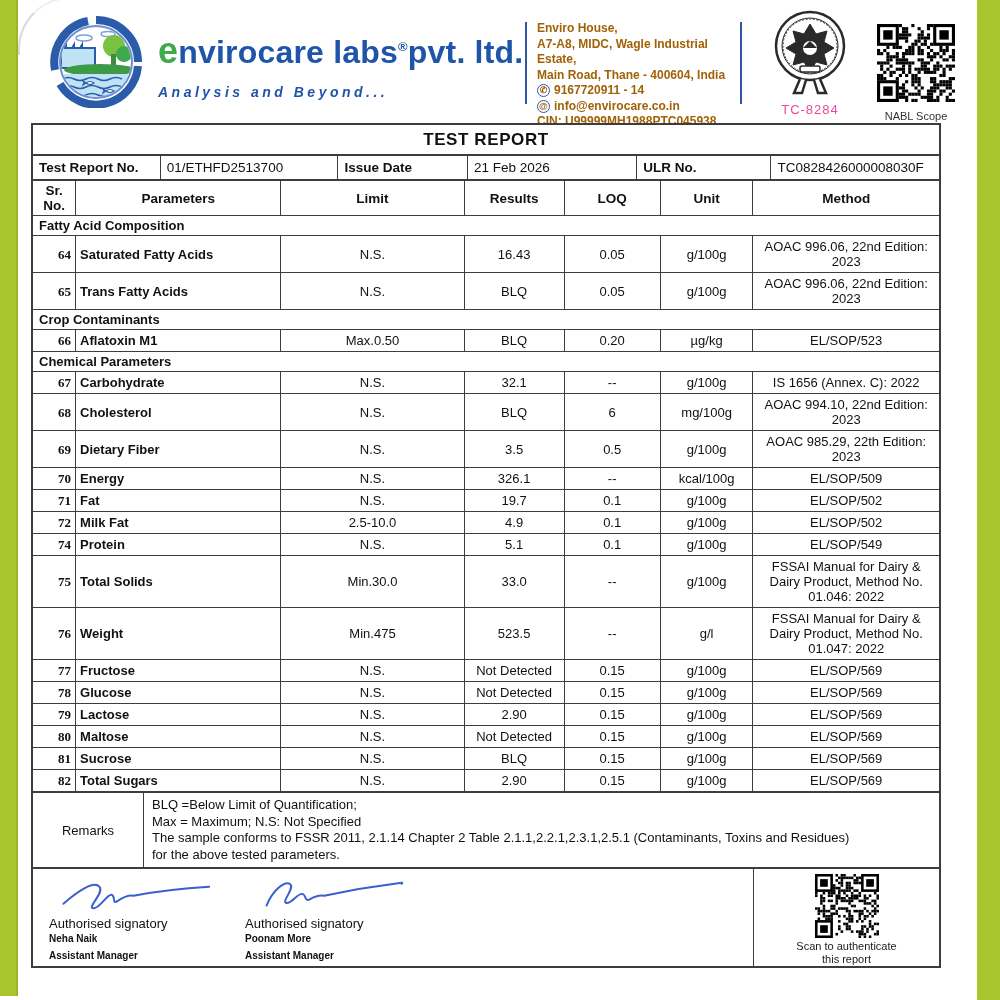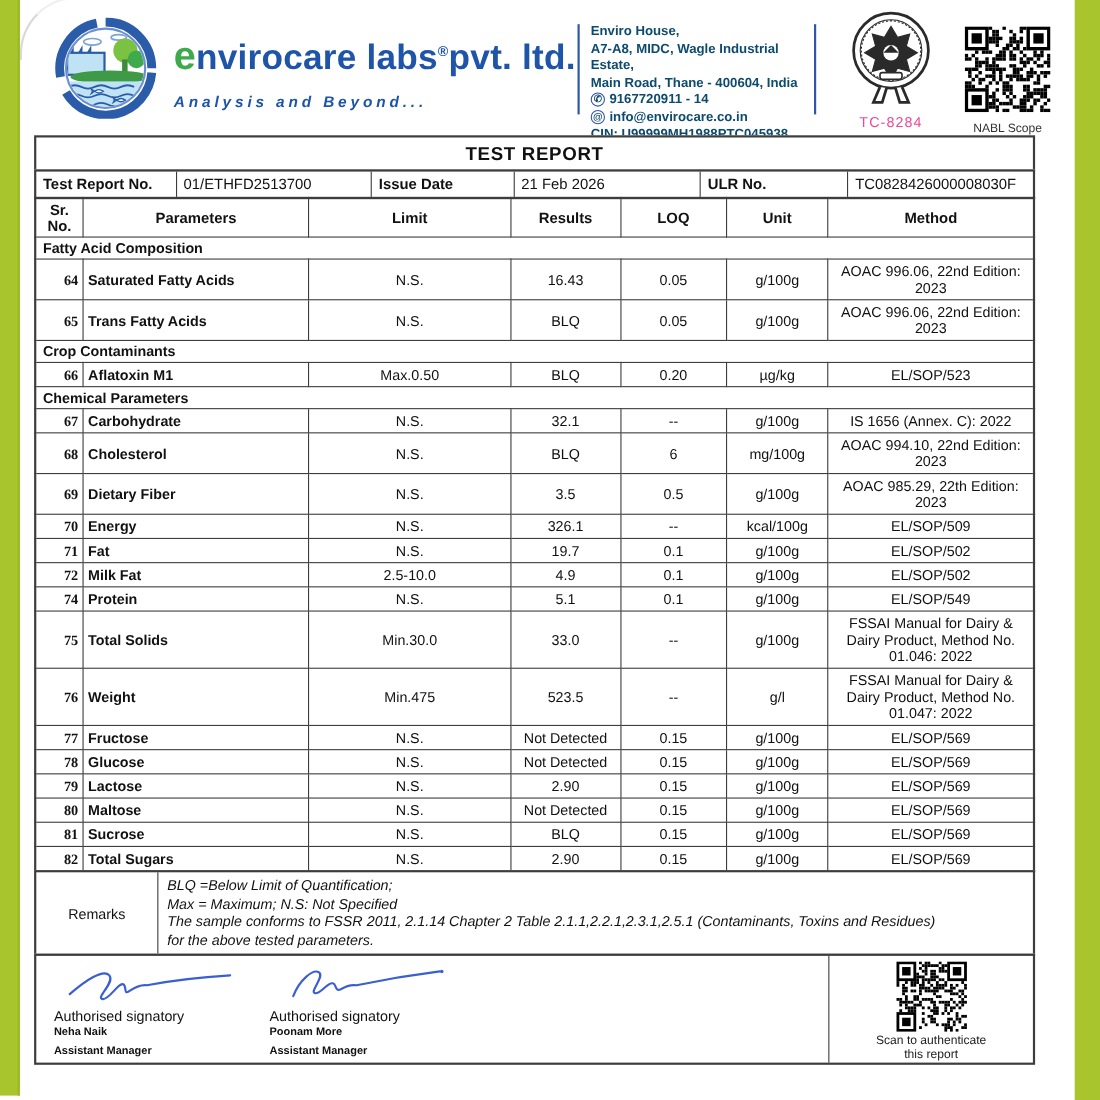--- a/index.html
+++ b/index.html
@@ -13,21 +13,21 @@
   
   .header { position:absolute; left:40px; top:8px; right:30px; height:112px; }
   .logo-mark { position:absolute; left:8px; top:8px; }
   .brand { position:absolute; left:118px; top:22px; width:400px; }
   .brand-title { font-size:32px; font-weight:bold; color:#1f55a8; letter-spacing:.2px; white-space:nowrap; }
   .brand-title .green-e { color:#3faa4c; font-size:36px; }
   .brand-title sup { font-size:13px; }
   .brand-tagline { font-size:14px; font-weight:bold; font-style:italic; color:#1f55a8; letter-spacing:3.5px; margin-top:12px; }
   .vdiv { position:absolute; top:14px; width:2px; height:82px; background:#3056a8; }
   .vdiv1 { left:485px; } .vdiv2 { left:700px; }
-  .address { position:absolute; left:497px; top:13px; width:196px; color:#0c4a6e; font-size:12px; font-weight:bold; line-height:15.5px; }
+  .address { position:absolute; left:497px; top:13px; width:196px; color:#a16207; font-size:12px; font-weight:bold; line-height:15.5px; }
   .addr-row { display:flex; align-items:center; gap:4px; }
   .mini-icon { display:inline-flex; align-items:center; justify-content:center; width:13px; height:13px;
     border:1.2px solid #3056a8; border-radius:50%; font-size:9px; line-height:1; flex:0 0 auto; }
   .nabl { position:absolute; left:716px; top:0px; width:108px; text-align:center; }
   .nabl-label { font-size:13px; color:#ec4899; letter-spacing:1px; margin-top:0px; }
   .qr-top { position:absolute; left:826px; top:16px; width:100px; text-align:center; }
   .qr-top svg, .qr-bottom svg { background:#fff; }
   .qr-caption { font-size:11px; color:#333; margin-top:4px; }
 
   
@@ -42,21 +42,21 @@
   table.main { margin-top:-2px; width:100%; border-collapse:collapse; table-layout:fixed; }
   table.main { border:2px solid #3d3d3d; }
   table.main th, table.main td { border:1.5px solid #3d3d3d; padding:3px 4px; line-height:15px; vertical-align:middle; }
   table.main th { font-size:13.5px; font-weight:bold; text-align:center; padding:2px 2px; }
   td.c-sr { text-align:right; font-weight:bold;font-family:Liberation Serif, serif; }
   td.c-param { text-align:left; padding-left:8px; font-weight:bold; }
   td.c-limit, td.c-result, td.c-loq, td.c-unit, td.c-method { text-align:center; }
   tr.section-row td { text-align:left; font-weight:bold; padding:2px 6px; }
   .remarks { margin-top:-2px; display:grid; grid-template-columns:110px 1fr; }
   .remarks-label { display:flex; align-items:center; justify-content:center; font-size:13px; }
-  .remarks-text { border-left:1.5px solid #3d3d3d; padding:4px 8px; line-height:16.5px; font-size:13px;font-style:italic; }
+  .remarks-text { border-left:1.5px solid #3d3d3d; padding:4px 8px; line-height:16.5px; font-size:13px; }
   .sig-block { margin-top:-2px; position:relative; height:101px; }
   .sig-group { position:absolute; top:6px; width:190px; }
   .sig-1 { left:16px; } .sig-2 { left:212px; }
   .sig-scribble { height:36px; }
   .sig-role { font-size:13px; margin-top:2px; }
   .sig-name, .sig-title { font-size:10px; font-weight:bold; line-height:16.5px; }
   .qr-cell { position:absolute; right:0; top:0; bottom:0; width:186px; border-left:1.5px solid #3d3d3d;
     display:flex; flex-direction:column; align-items:center; padding-top:5px; }
   .qr-cell .qr-caption { font-size:11px; line-height:13px; margin-top:2px; text-align:center; color:#222; }
 </style>

